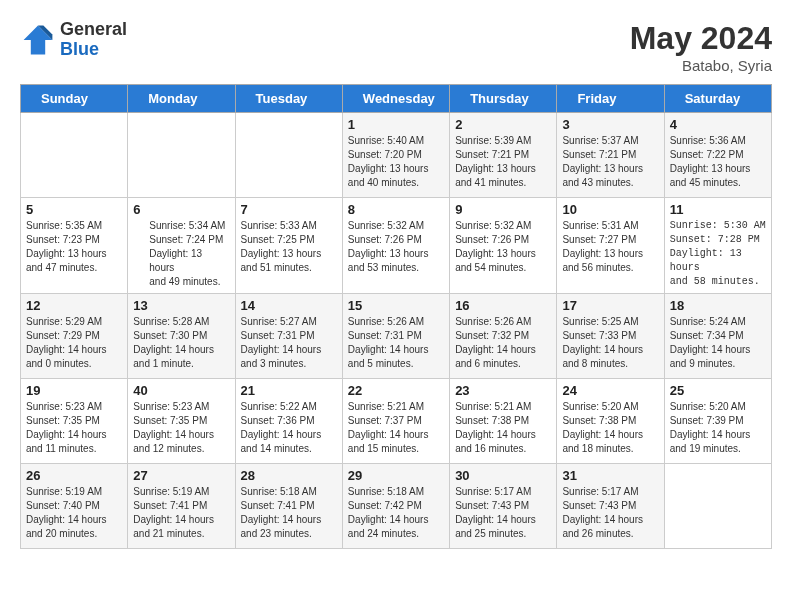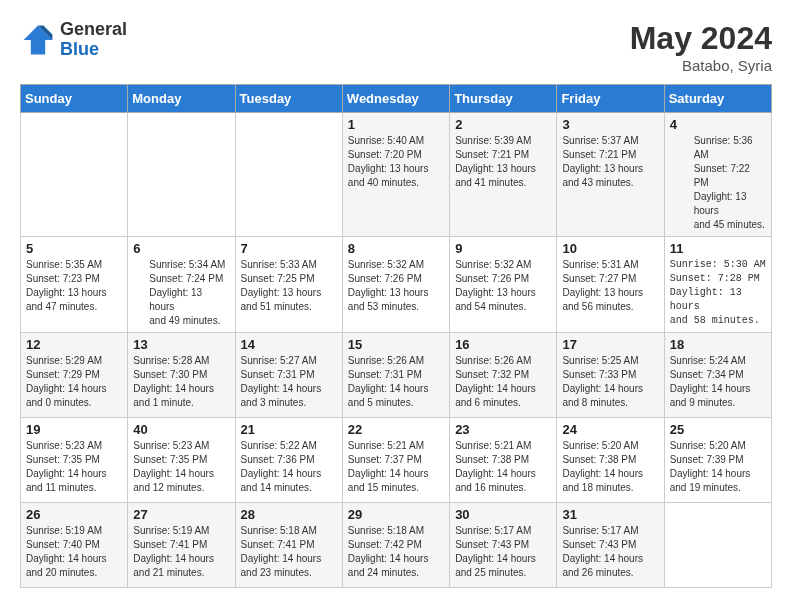--- a/index.html
+++ b/index.html
@@ -48,21 +48,21 @@
     table {
       width: 100%;
       border-collapse: collapse;
       table-layout: fixed;
     }
     thead tr th {
       background-color: #2a7bd4;
       color: #fff;
       font-size: 13px;
       font-weight: bold;
-      padding: 6px 4px;
+      padding: 6px 20px;
       text-align: left;
       border: 1px solid #aaa;
     }
     tbody tr td {
       vertical-align: top;
       border: 1px solid #ccc;
       padding: 4px 5px;
       font-size: 11px;
       color: #222;
       height: 85px;
@@ -143,21 +143,21 @@
         </td>
         <td>
           <span class="day-number">3</span>
           <div class="cell-info" style="white-space: pre-line;">Sunrise: 5:37 AM
 Sunset: 7:21 PM
 Daylight: 13 hours
 and 43 minutes.</div>
         </td>
         <td>
           <span class="day-number">4</span>
-          <div class="cell-info" style="white-space: pre-line; margin-left: 24px;">Sunrise: 5:36 AM
+          <div class="cell-info" style="white-space: pre-line;">Sunrise: 5:36 AM
 Sunset: 7:22 PM
 Daylight: 13 hours
 and 45 minutes.</div>
         </td>
       </tr>
       <tr>
         <td>
           <span class="day-number">5</span>
           <div class="cell-info" style="white-space: pre-line;">Sunrise: 5:35 AM
 Sunset: 7:23 PM

